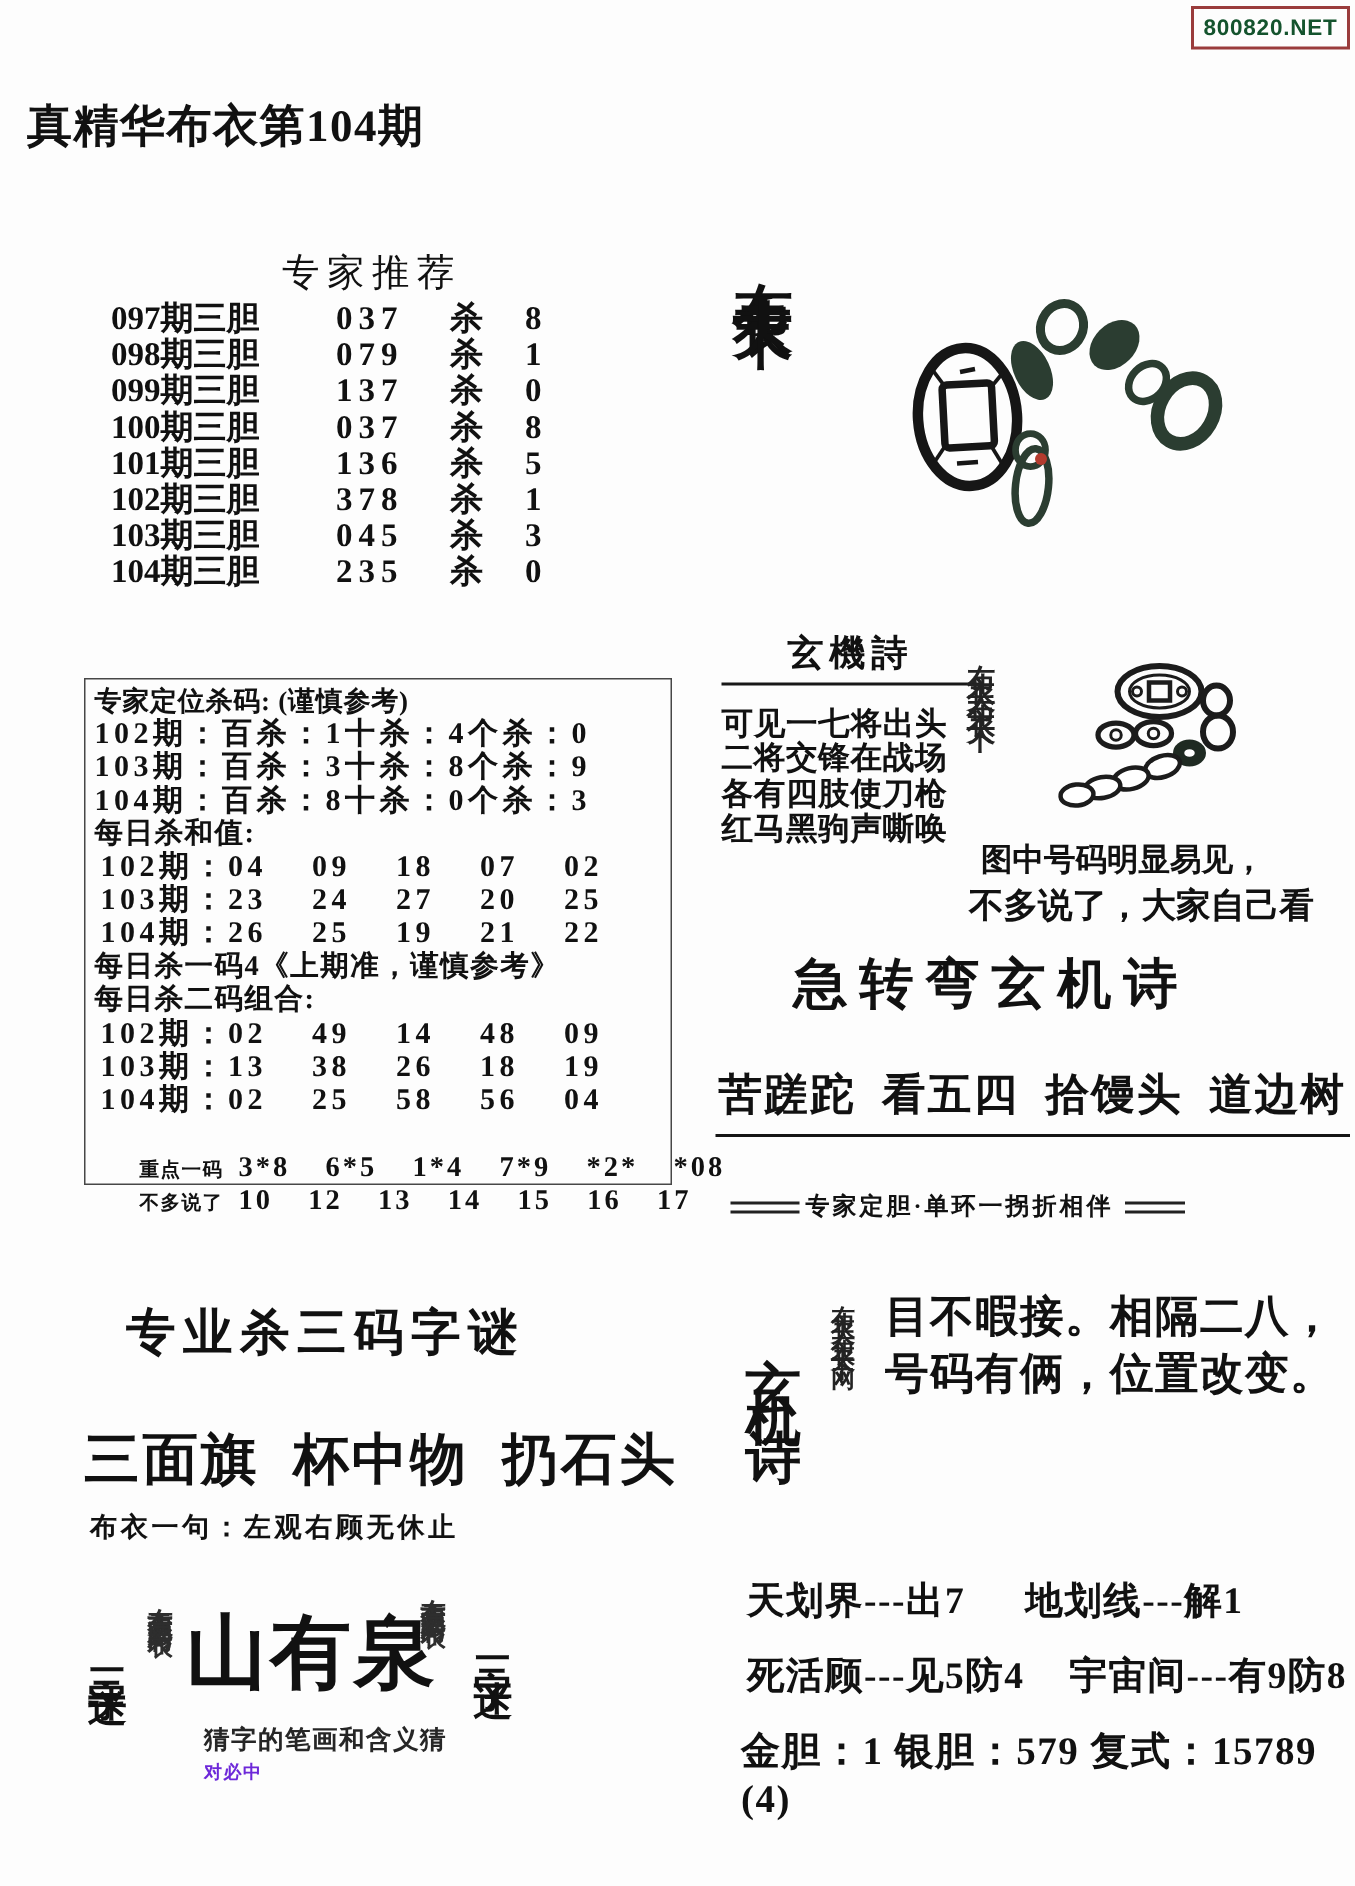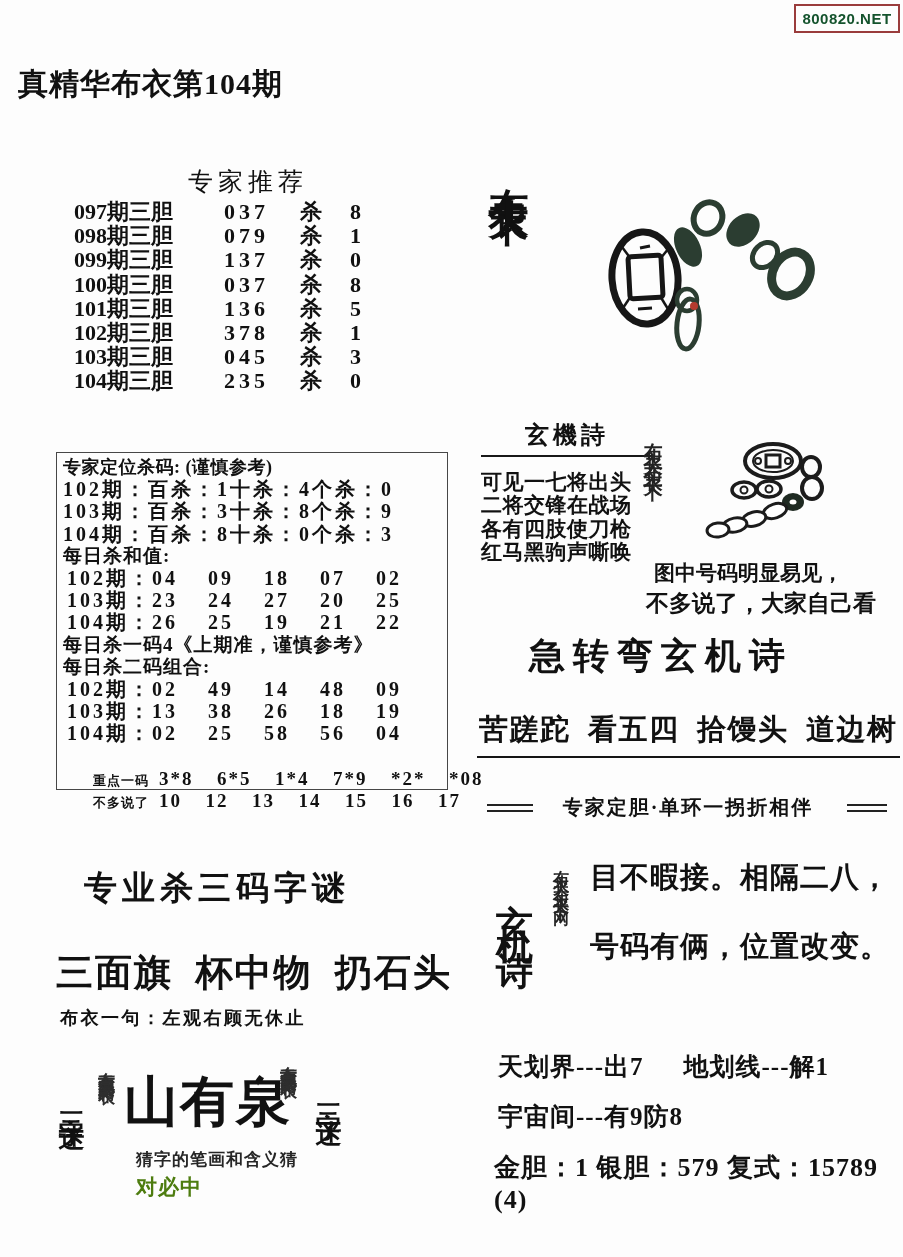--- a/index.html
+++ b/index.html
@@ -35,50 +35,50 @@
 
   
   .threecode-heading{left:84px;top:866px;font-size:33px;font-weight:700;letter-spacing:5px;}
   .threecode-riddle{left:56px;top:948px;font-size:37px;font-weight:600;letter-spacing:2px;white-space:pre;}
   .buyi-sentence{left:60px;top:1006px;font-size:18px;font-weight:700;letter-spacing:2.5px;}
 
   .bl-sanzi-left{left:58px;top:1092px;font-size:26px;font-weight:700;letter-spacing:6px;}
   .bl-wm-left{left:98px;top:1058px;font-size:17px;font-weight:700;letter-spacing:2px;height:174px;overflow:hidden;color:#2e2e2e;}
   .bl-big{left:124px;top:1066px;font-size:54px;font-weight:600;letter-spacing:2px;}
   .bl-hint1{left:136px;top:1148px;font-size:17px;font-weight:700;letter-spacing:1px;color:#262626;}
-  .bl-hint2{left:136px;top:1173px;font-size:21px;font-weight:700;letter-spacing:1px;color:#4d7c0f;}
+  .bl-hint2{left:136px;top:1173px;font-size:12px;font-weight:700;letter-spacing:1px;color:#6d28d9;}
   .bl-wm-right{left:280px;top:1052px;font-size:17px;font-weight:700;letter-spacing:2px;height:182px;overflow:hidden;color:#2e2e2e;}
   .bl-sanzi-right{left:315px;top:1084px;font-size:26px;font-weight:700;letter-spacing:8px;}
 
   
   .rc-title{left:488px;top:156px;font-size:40px;font-weight:700;letter-spacing:8px;}
   .coin-main{left:578px;top:192px;}
   .coin-small{left:698px;top:437px;}
 
   .xj1{left:481px;top:419px;width:172px;}
   .xj1-title{text-align:center;font-size:24px;font-weight:700;letter-spacing:4px;
              border-bottom:2.5px solid #181818;padding-bottom:4px;margin-bottom:14px;}
   .xj1-line{font-size:21px;font-weight:700;line-height:23.4px;letter-spacing:.5px;white-space:nowrap;}
   .xj1-wm{left:644px;top:428px;font-size:19px;font-weight:700;letter-spacing:7px;color:#232323;}
   .xj1-note1{left:654px;top:559px;font-size:21px;font-weight:700;}
   .xj1-note2{left:646px;top:588px;font-size:23px;font-weight:700;}
 
   .st-heading{left:470px;top:632px;width:382px;text-align:center;font-size:36px;font-weight:700;letter-spacing:8px;}
   .st-riddle{left:477px;top:710px;font-size:29px;font-weight:600;letter-spacing:1.5px;
              border-bottom:2px solid #151515;padding:0 2px 6px 2px;white-space:pre;text-align:right;}
   .st-divider{left:487px;top:794px;width:400px;display:flex;align-items:center;
-              font-size:20px;font-weight:700;letter-spacing:2px;justify-content:space-between;}
+              font-size:16px;font-weight:700;letter-spacing:2px;}
   .dline{height:4px;border-top:2px solid #222;border-bottom:2px solid #222;}
   .dline.l{width:46px;margin-right:4px;}
   .dline.r{width:40px;margin-left:8px;}
 
   .xj2-title{left:496px;top:874px;font-size:37px;font-weight:700;letter-spacing:24px;}
   .xj2-wm{left:553px;top:857px;font-size:16px;font-weight:700;letter-spacing:6px;color:#232323;}
   .xj2-l1{left:590px;top:858px;font-size:29px;font-weight:700;letter-spacing:1px;}
-  .xj2-l2{left:590px;top:927px;font-size:29px;font-weight:700;letter-spacing:1px;}
+  .xj2-l2{left:590px;top:896px;font-size:29px;font-weight:700;letter-spacing:1px;}
 
   .br-line{font-size:25px;font-weight:700;display:flex;letter-spacing:1px;}
   .br-1{left:498px;top:1050px;gap:40px;}
   .br-2{left:498px;top:1100px;gap:30px;}
   .br-3{left:494px;top:1150px;font-size:26px;font-weight:700;letter-spacing:1px;}
 </style>
 </head>
 <body>
 
 <div>
@@ -236,17 +236,18 @@
   <div class="abs vtext xj2-title">玄机诗</div>
   <div class="abs vtext xj2-wm">布衣天布衣天下网</div>
   <div class="abs xj2-l1">目不暇接。相隔二八，</div>
   <div class="abs xj2-l2">号码有俩，位置改变。</div>
 
   <div class="abs br-line br-1">
     <span>天划界---出7</span>
     <span>地划线---解1</span>
   </div>
   <div class="abs br-line br-2">
+    <span>死活顾---见5防4</span>
     <span>宇宙间---有9防8</span>
   </div>
   <div class="abs br-3">金胆：1 银胆：579 复式：15789 (4)</div>
 
 </div>
 
 </body></html>

